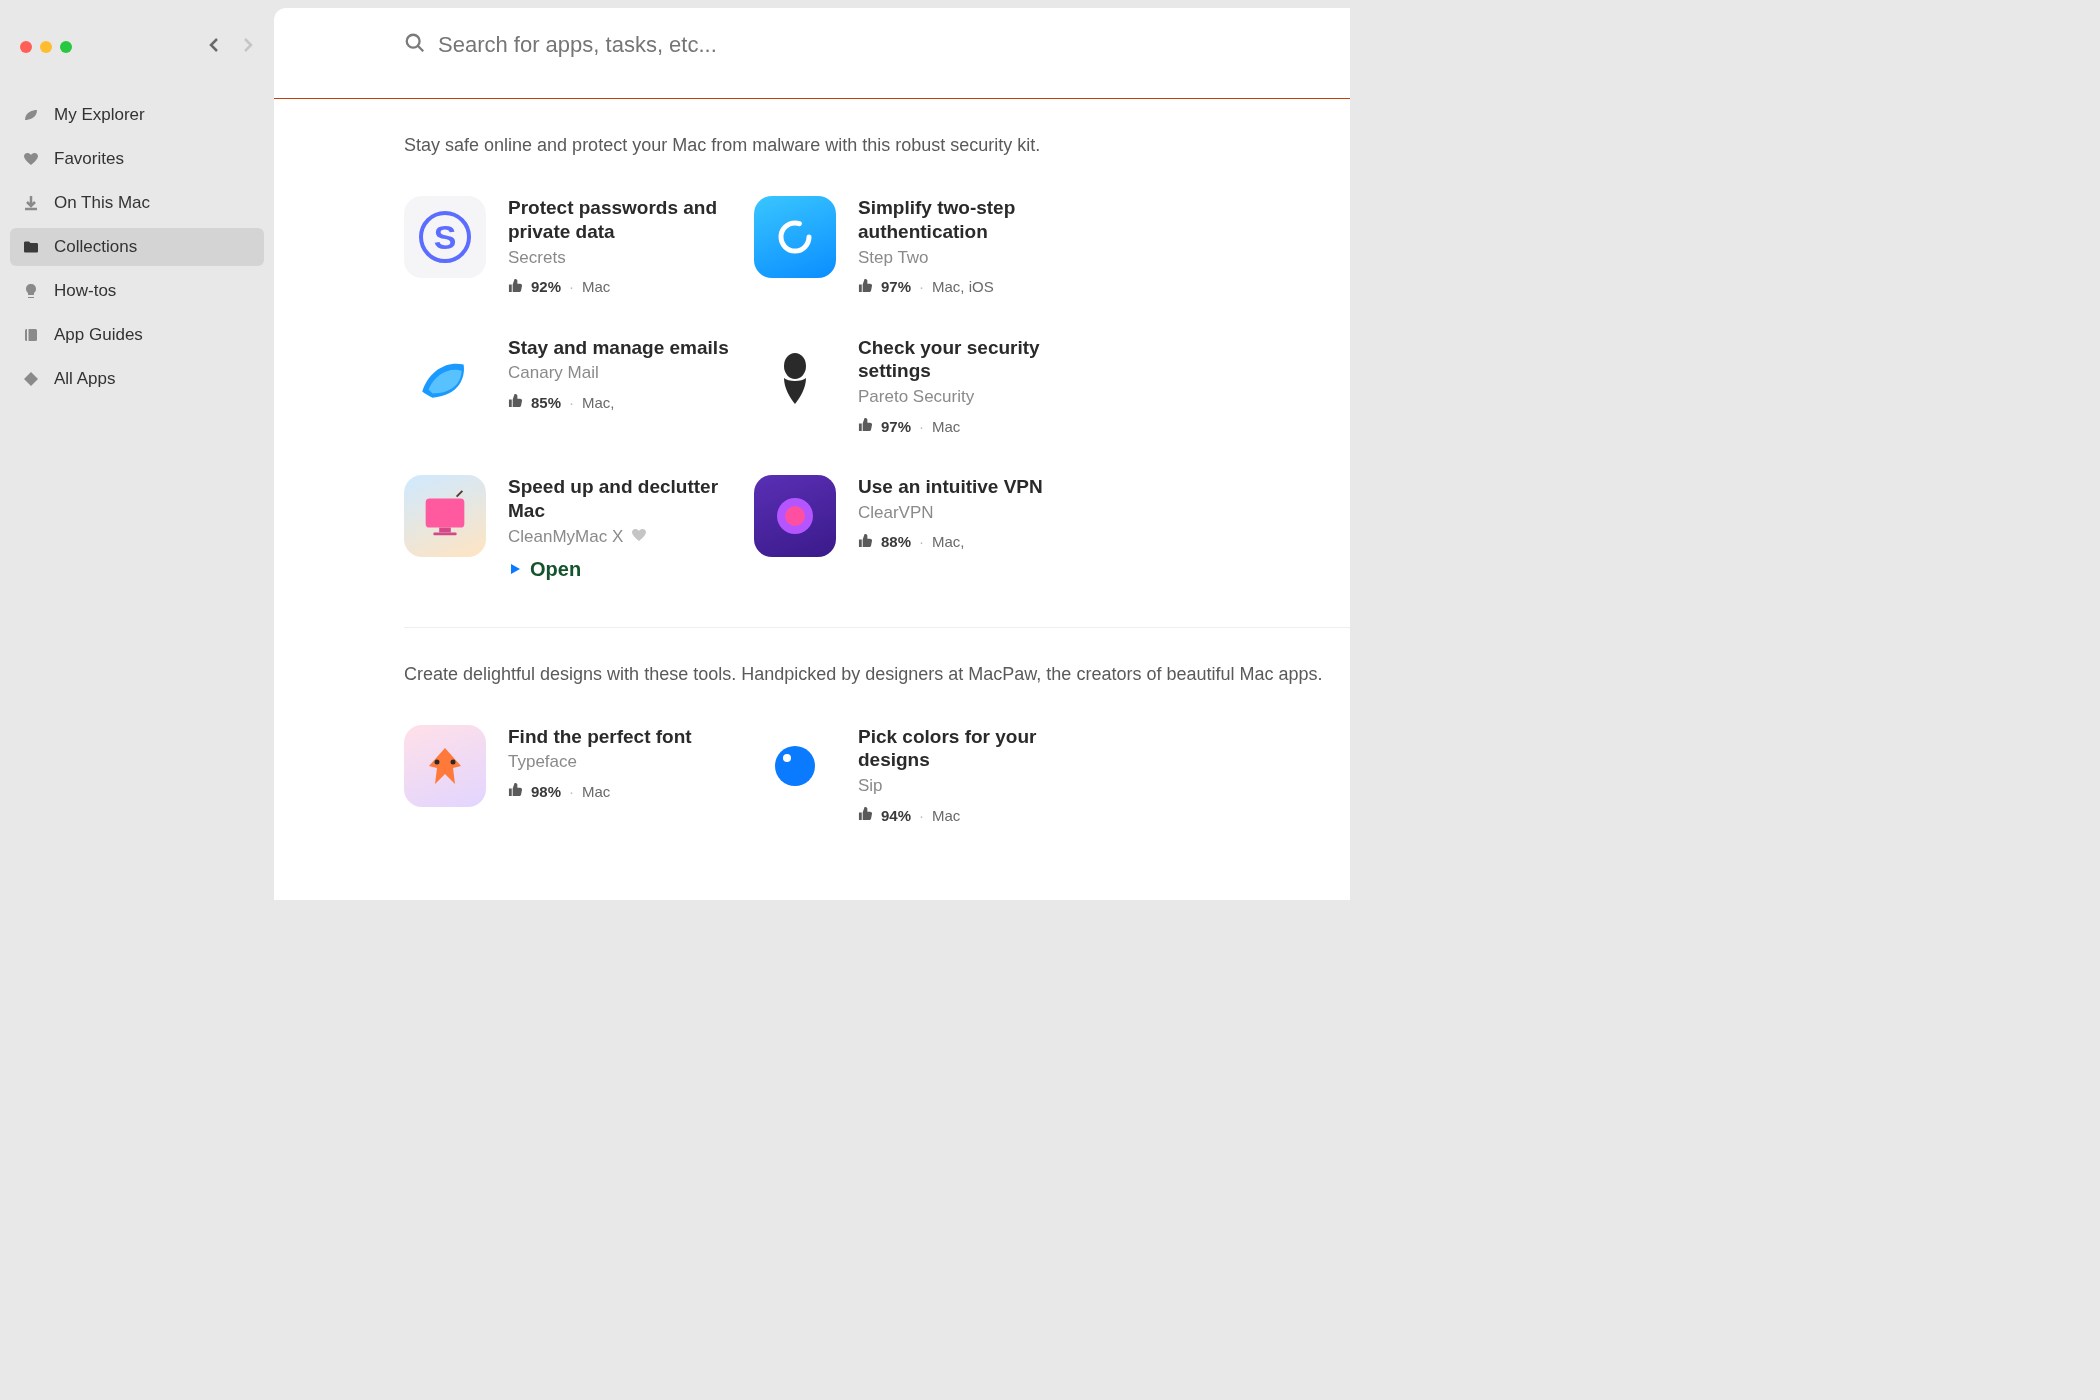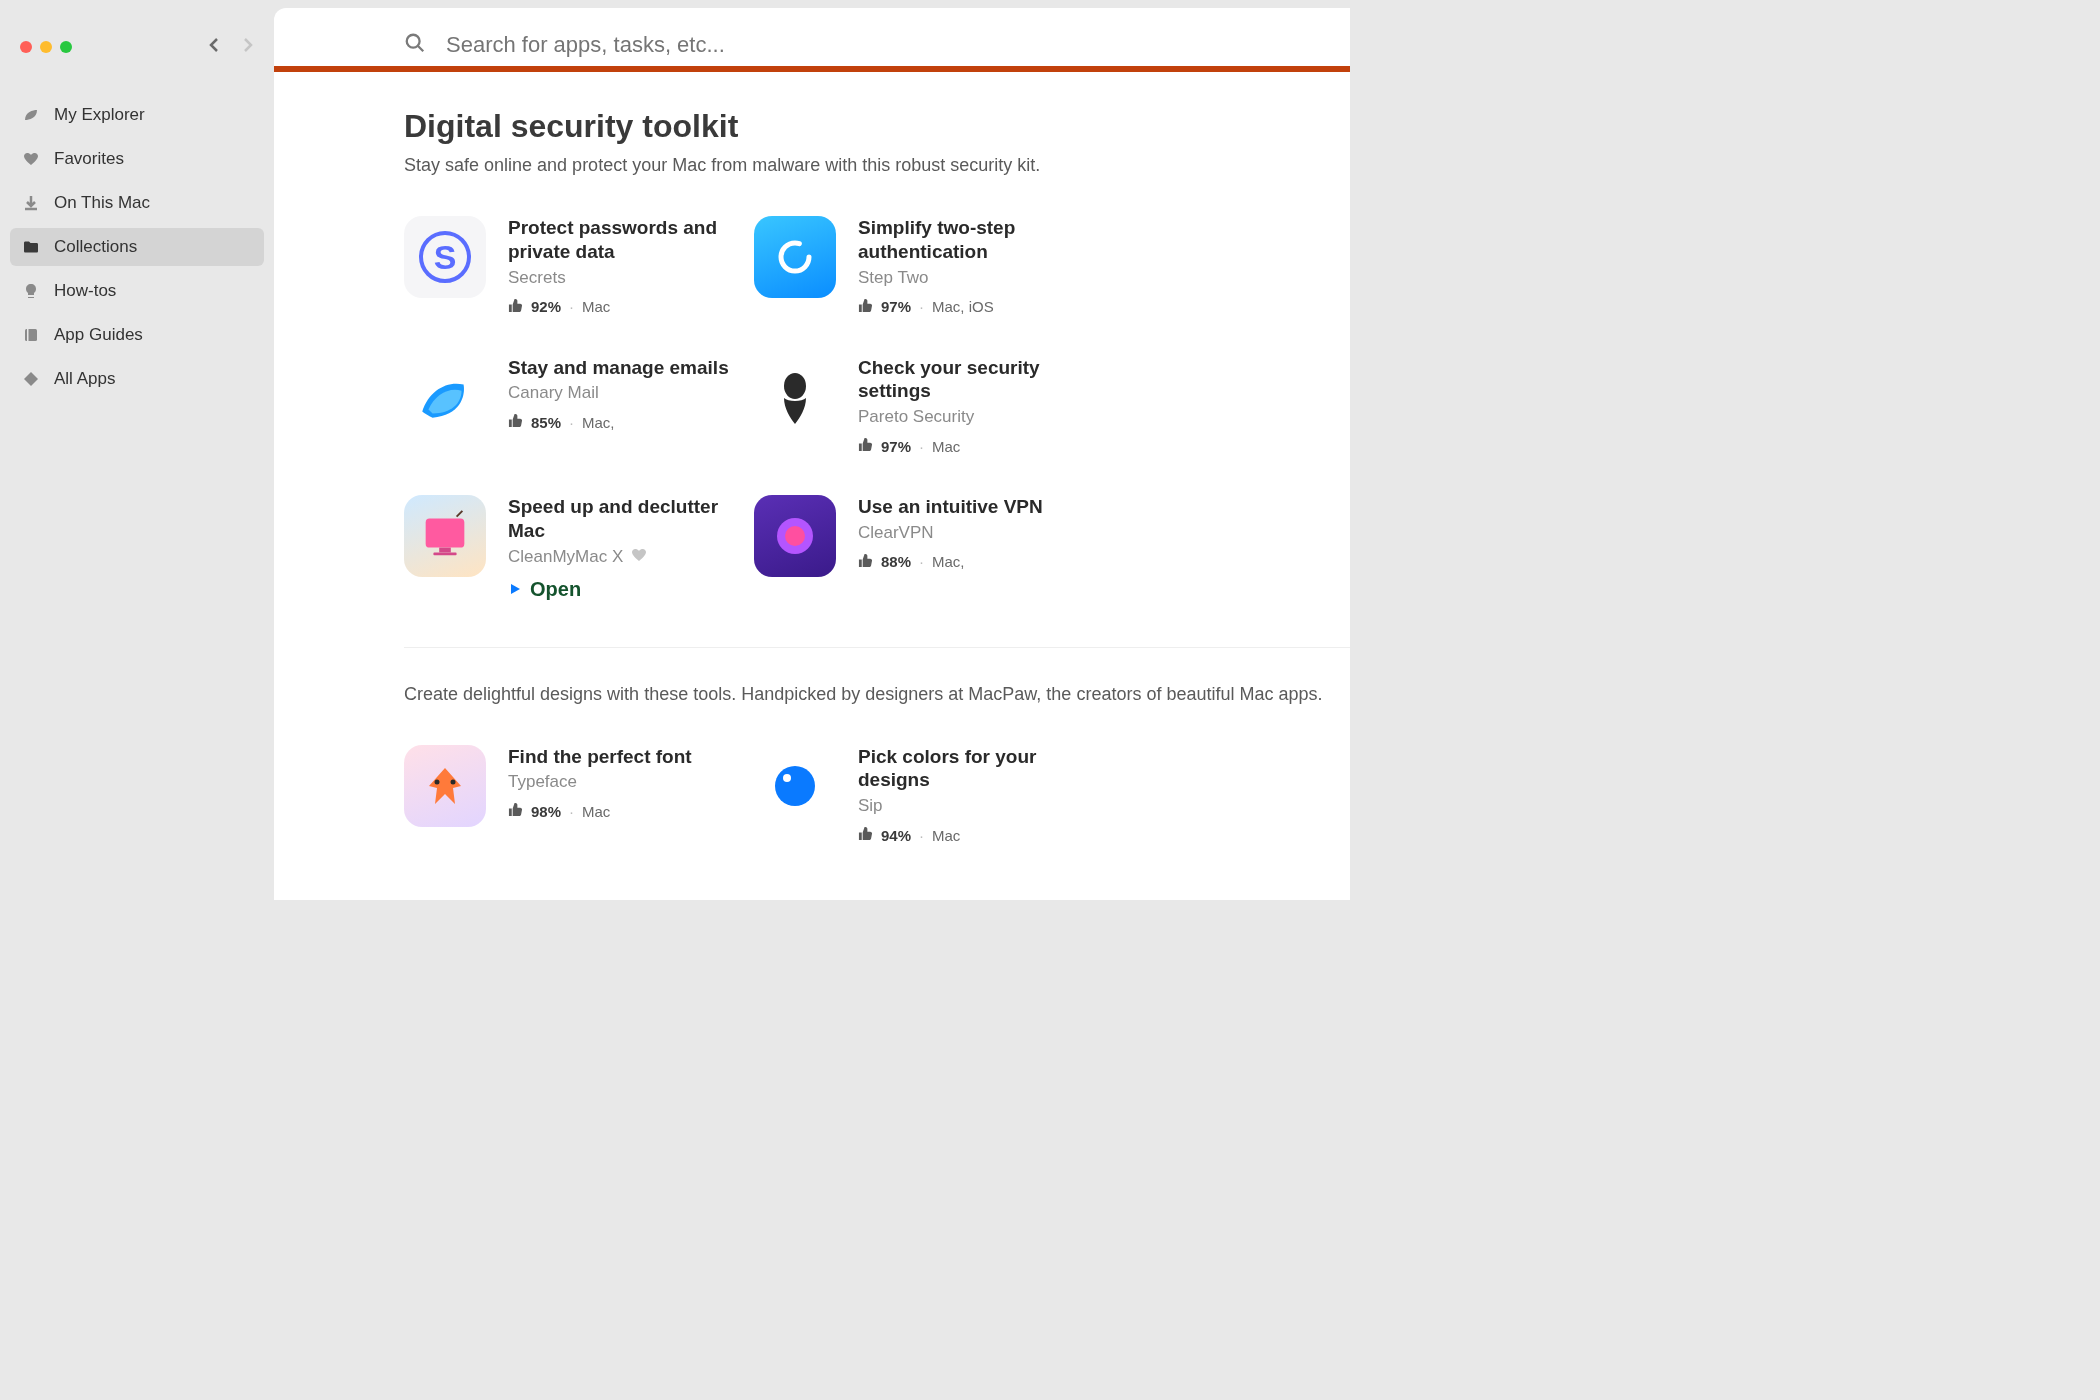--- a/index.html
+++ b/index.html
@@ -79,23 +79,23 @@
 .main {
   flex: 1;
   background: #fff;
   border-radius: 12px 0 0 0;
   margin-top: 8px;
   overflow: hidden;
 }
 .search-row {
   display: flex;
   align-items: center;
-  gap: 20px;
-  padding: 24px 0 8px 130px;
-  border-bottom: 6px solid #c2410c;
+  gap: 12px;
+  padding: 24px 0 40px 130px;
+  border-bottom: 1px solid #c2410c;
 }
 .search-row input {
   border: none;
   font-size: 22px;
   color: #9a9a9a;
   outline: none;
   width: 500px;
 }
 .content { padding: 0 0 0 130px; }
 .section { padding-top: 36px; }
@@ -267,21 +267,20 @@
           <circle cx="10" cy="10" r="7"></circle>
           <path d="M15 15 L21 21"></path>
         </svg>
     </span>
     <input placeholder="Search for apps, tasks, etc..." style="">
   </div>
 
   <div class="content">
 
     <div class="section">
-      <div class="section-title">Digital security toolkit</div>
       <div class="section-subtitle">Stay safe online and protect your Mac from malware with this robust security kit.</div>
 
       <div class="app-grid">
 
         <div class="app-card">
           <div class="app-icon icon-secrets">
             <svg width="56" height="56" viewBox="0 0 56 56">
                 <circle cx="28" cy="28" r="24" fill="none" stroke="#5a6dff" stroke-width="4"></circle>
                 <text x="28" y="40" font-size="34" font-weight="700" text-anchor="middle" fill="#5a6dff">S</text>
               </svg>

